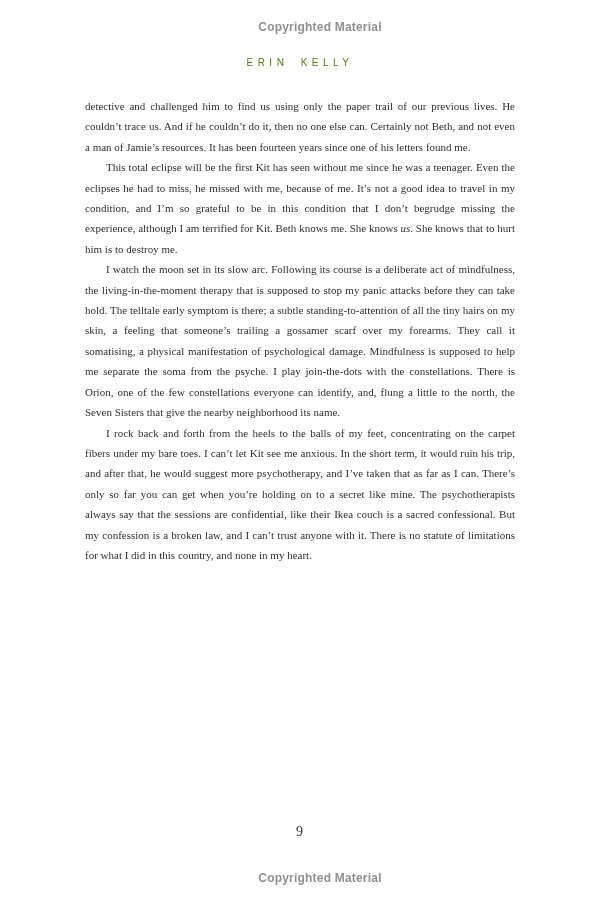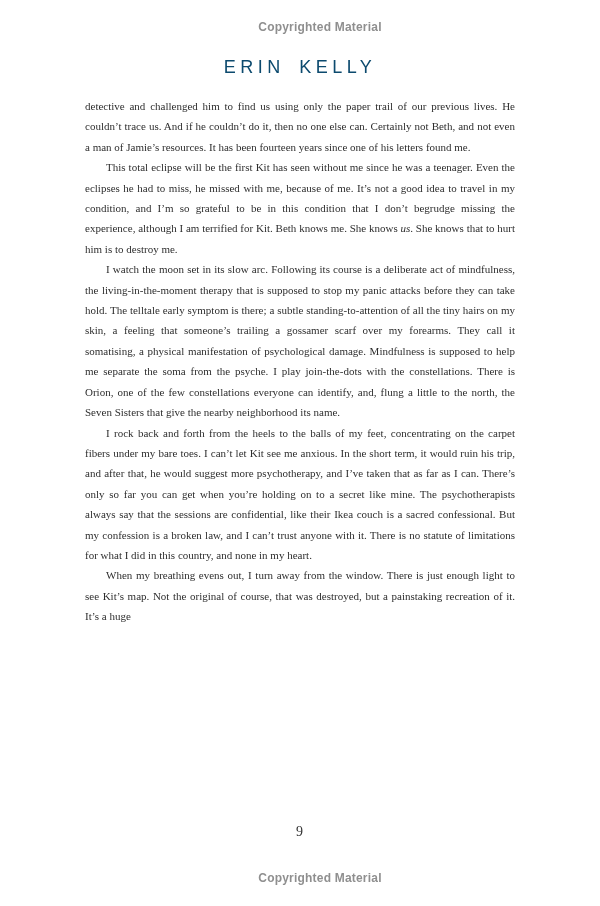--- a/index.html
+++ b/index.html
@@ -29,23 +29,23 @@
   }
   .notice.top { top: 20px; }
   .notice.bottom { top: 871px; }
   .author-header {
     position: absolute;
     top: 57px;
     left: 0;
     width: 100%;
     text-align: center;
     font-family: "Liberation Sans", sans-serif;
-    font-size: 18px;
+    font-size: 10px;
     font-weight: 500;
-    color: #0c4a6e;
+    color: #4d7c0f;
     letter-spacing: 4.5px;
     word-spacing: 5px;
   }
   .page-body {
     position: absolute;
     top: 96px;
     left: 85px;
     width: 430px;
     color: #2e2e2e;
     font-size: 11px;
@@ -77,20 +77,19 @@
 
   <div class="notice top">Copyrighted Material</div>
 
   <div class="author-header">ERIN KELLY</div>
 
   <div class="page-body">
     <p class="para">detective and challenged him to find us using only the paper trail of our previous lives. He couldn’t trace us. And if he couldn’t do it, then no one else can. Certainly not Beth, and not even a man of Jamie’s resources. It has been fourteen years since one of his letters found me.</p>
     <p class="para indent"><span>This total eclipse will be the first Kit has seen without me since he was a teenager. Even the eclipses he had to miss, he missed with me, because of me. It’s not a good idea to travel in my condition, and I’m so grateful to be in this condition that I don’t begrudge missing the experience, although I am terrified for Kit. Beth knows me. She knows </span><em>us</em><span>. She knows that to hurt him is to destroy me.</span></p>
     <p class="para indent">I watch the moon set in its slow arc. Following its course is a deliberate act of mindfulness, the living-in-the-moment therapy that is supposed to stop my panic attacks before they can take hold. The telltale early symptom is there; a subtle standing-to-attention of all the tiny hairs on my skin, a feeling that someone’s trailing a gossamer scarf over my forearms. They call it somatising, a physical manifestation of psychological damage. Mindfulness is supposed to help me separate the soma from the psyche. I play join-the-dots with the constellations. There is Orion, one of the few constellations everyone can identify, and, flung a little to the north, the Seven Sisters that give the nearby neighborhood its name.</p>
     <p class="para indent">I rock back and forth from the heels to the balls of my feet, concentrating on the carpet fibers under my bare toes. I can’t let Kit see me anxious. In the short term, it would ruin his trip, and after that, he would suggest more psychotherapy, and I’ve taken that as far as I can. There’s only so far you can get when you’re holding on to a secret like mine. The psychotherapists always say that the sessions are confidential, like their Ikea couch is a sacred confessional. But my confession is a broken law, and I can’t trust anyone with it. There is no statute of limitations for what I did in this country, and none in my heart.</p>
-    <p class="para indent">When my breathing evens out, I turn away from the window. There is just enough light to see Kit’s map. Not the original of course, that was destroyed, but a painstaking recreation of it. It’s a huge</p>
   </div>
 
   <div class="page-number">9</div>
 
   <div class="notice bottom">Copyrighted Material</div>
 
 </div>
 
 </body></html>

